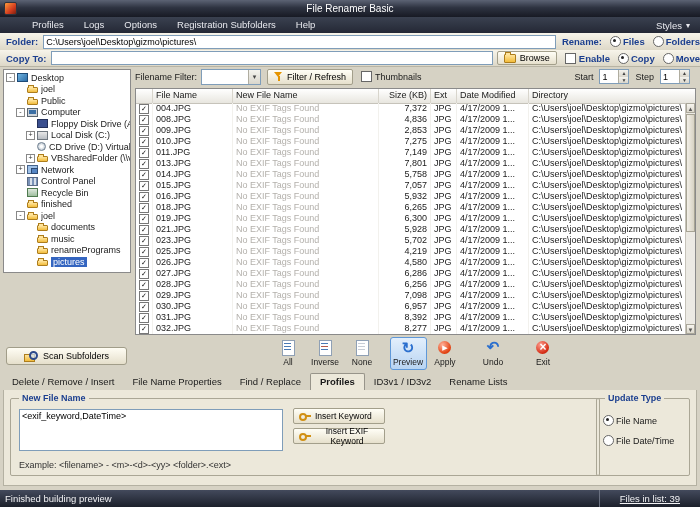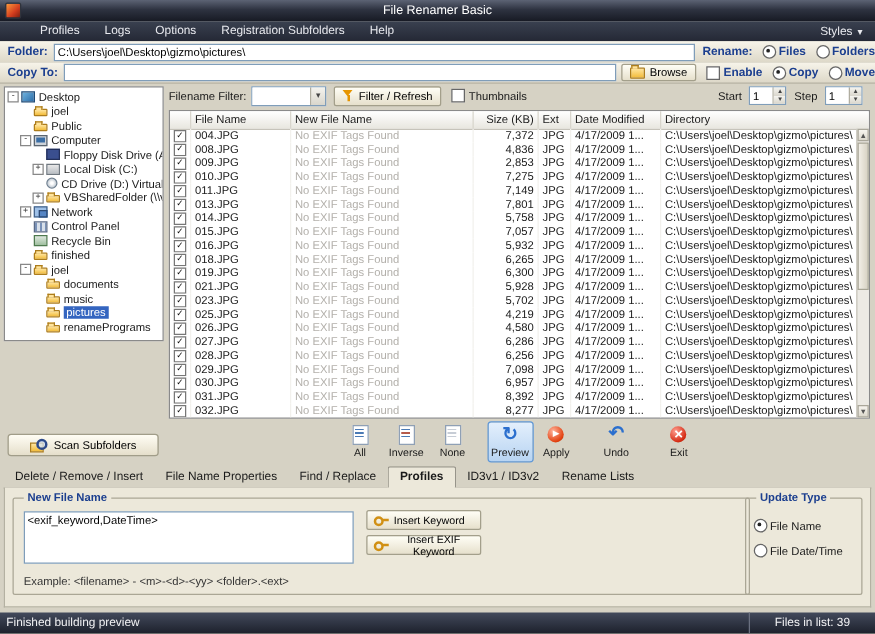--- a/index.html
+++ b/index.html
@@ -146,21 +146,21 @@
   .example{position:absolute;left:8px;bottom:5px;font-size:9px;color:#333;white-space:nowrap;}
   .uradio{position:absolute;left:6px;display:flex;align-items:center;font-size:9px;white-space:nowrap;}
   .uradio .radio{margin-left:0;}
   .u1{top:16px;}
   .u2{top:36px;}
 
   
   .statusbar{position:absolute;left:0;right:0;bottom:0;height:17px;
     background:linear-gradient(180deg,#434a5c,#1c202b);display:flex;align-items:center;color:#f2f2f4;font-size:9.5px;}
   .status-left{margin-left:5px;flex:1;}
-  .status-right{border-left:1px solid #6a7080;padding:0 20px;height:100%;display:flex;align-items:center;}
+  .status-right{border-left:1px solid #6a7080;padding:0 20px;height:100%;display:flex;align-items:center;text-decoration:underline;}
 </style>
 </head>
 <body>
 
 <div class="titlebar">
   <span class="app-icon"></span>
   <span class="title">File Renamer Basic</span>
 </div>
 
 <div class="menubar">
@@ -312,28 +312,28 @@
       <span class="indent" style="width: 20px;"></span>
       <span class="expander" style="visibility: hidden;"></span>
       <span class="ticon folder-icon"></span>
       <span class="tlabel">music</span>
     </div>
 
     <div class="titem">
       <span class="indent" style="width: 20px;"></span>
       <span class="expander" style="visibility: hidden;"></span>
       <span class="ticon folder-icon"></span>
+      <span class="tlabel">renamePrograms</span>
+    </div>
+
+    <div class="titem">
+      <span class="indent" style="width: 20px;"></span>
+      <span class="expander" style="visibility: hidden;"></span>
+      <span class="ticon folder-icon"></span>
       <span class="tlabel selected">pictures</span>
-    </div>
-
-    <div class="titem">
-      <span class="indent" style="width: 20px;"></span>
-      <span class="expander" style="visibility: hidden;"></span>
-      <span class="ticon folder-icon"></span>
-      <span class="tlabel">renamePrograms</span>
     </div>
 
 
 </div>
 
 <button class="scan-btn">
   <span class="scan-icon"></span>
   <span>Scan Subfolders</span>
 </button>
 

